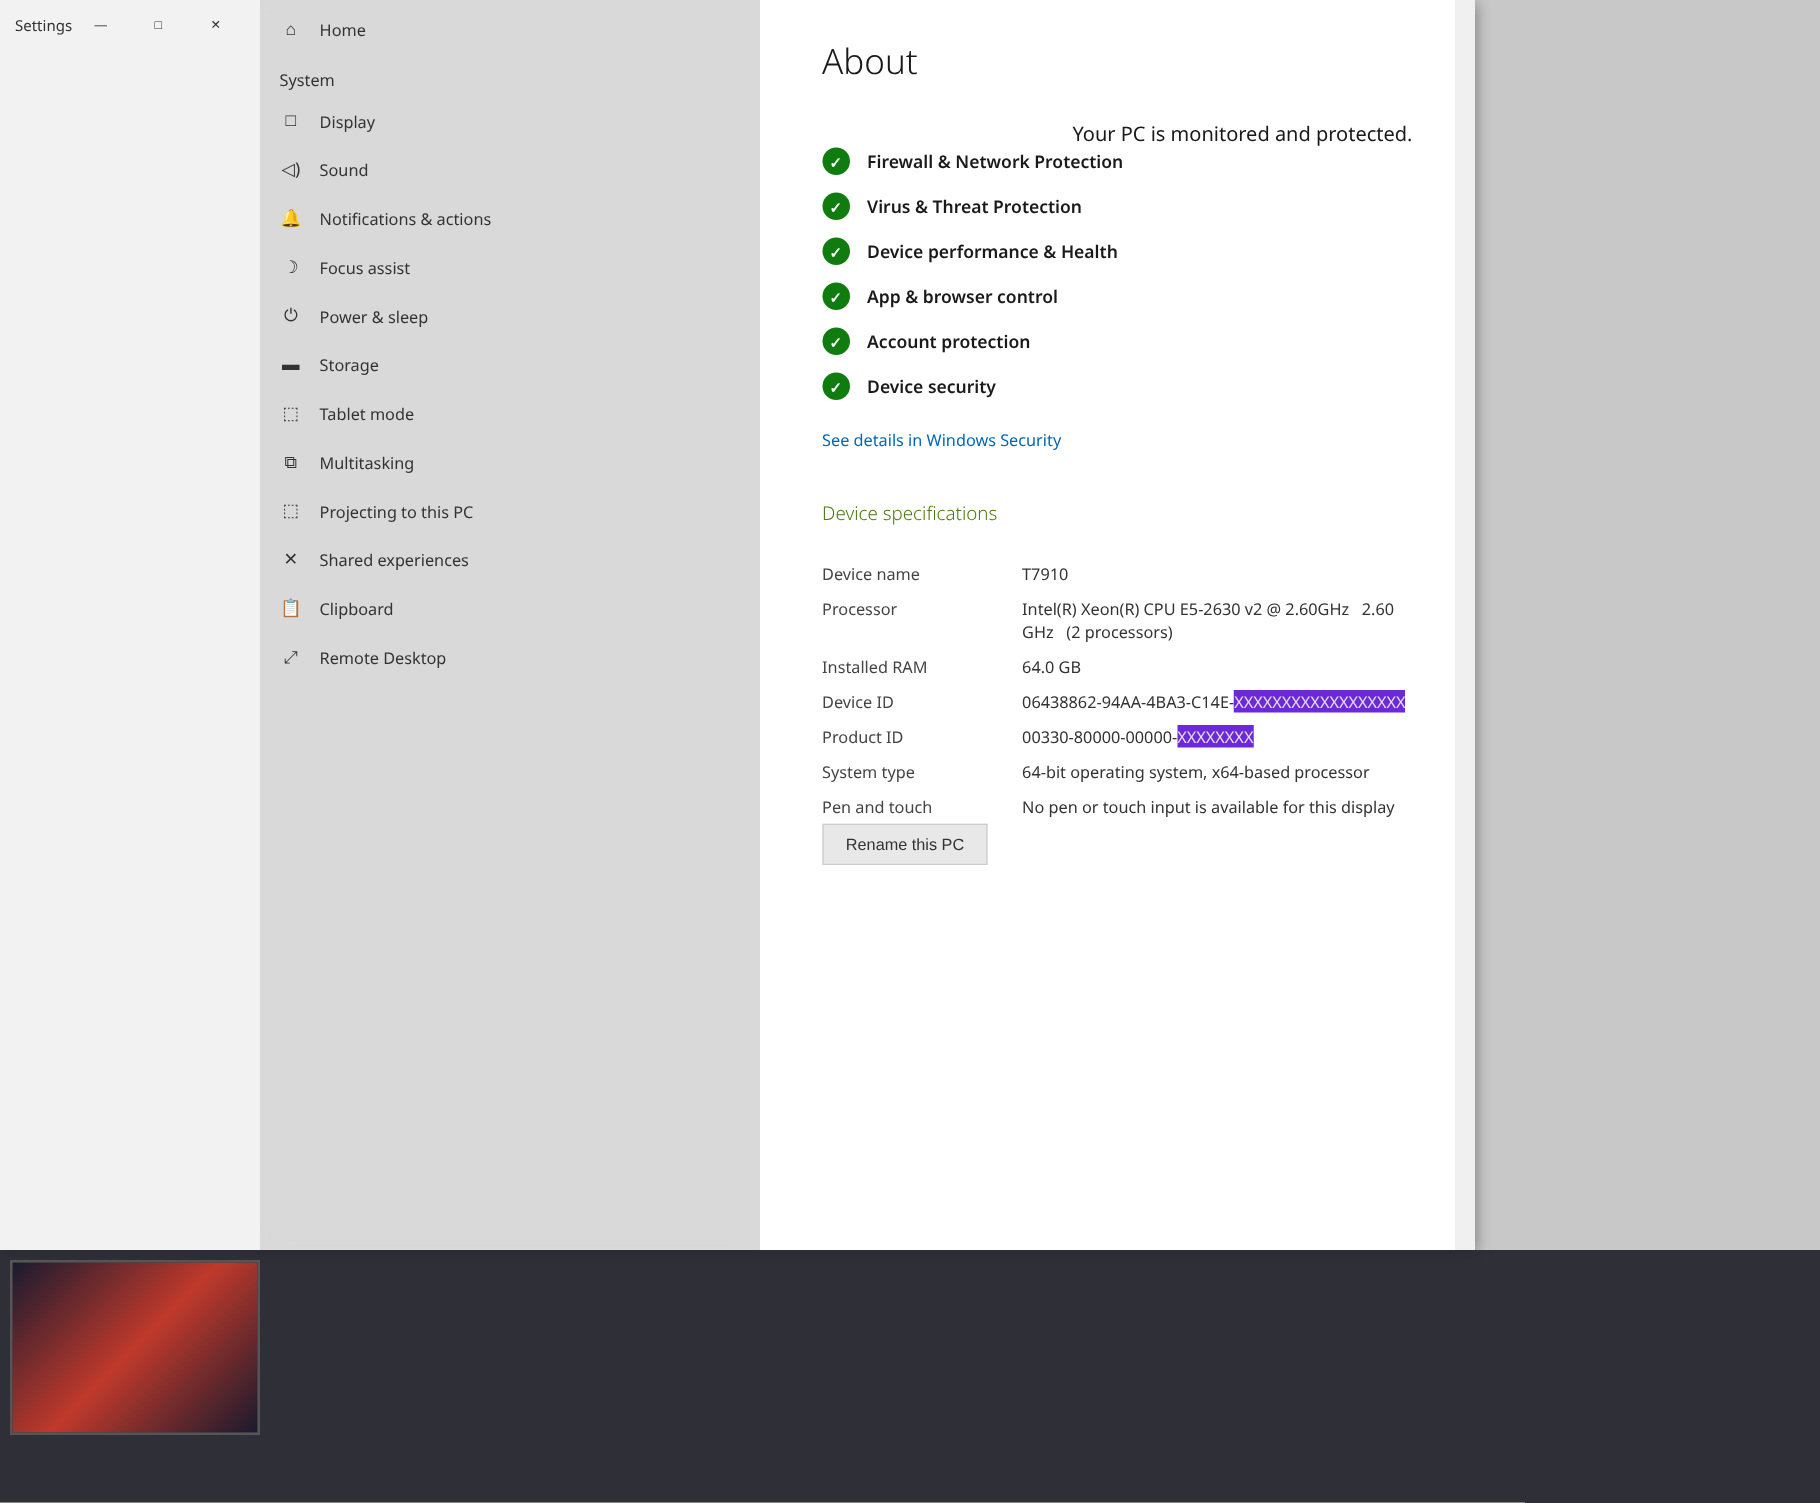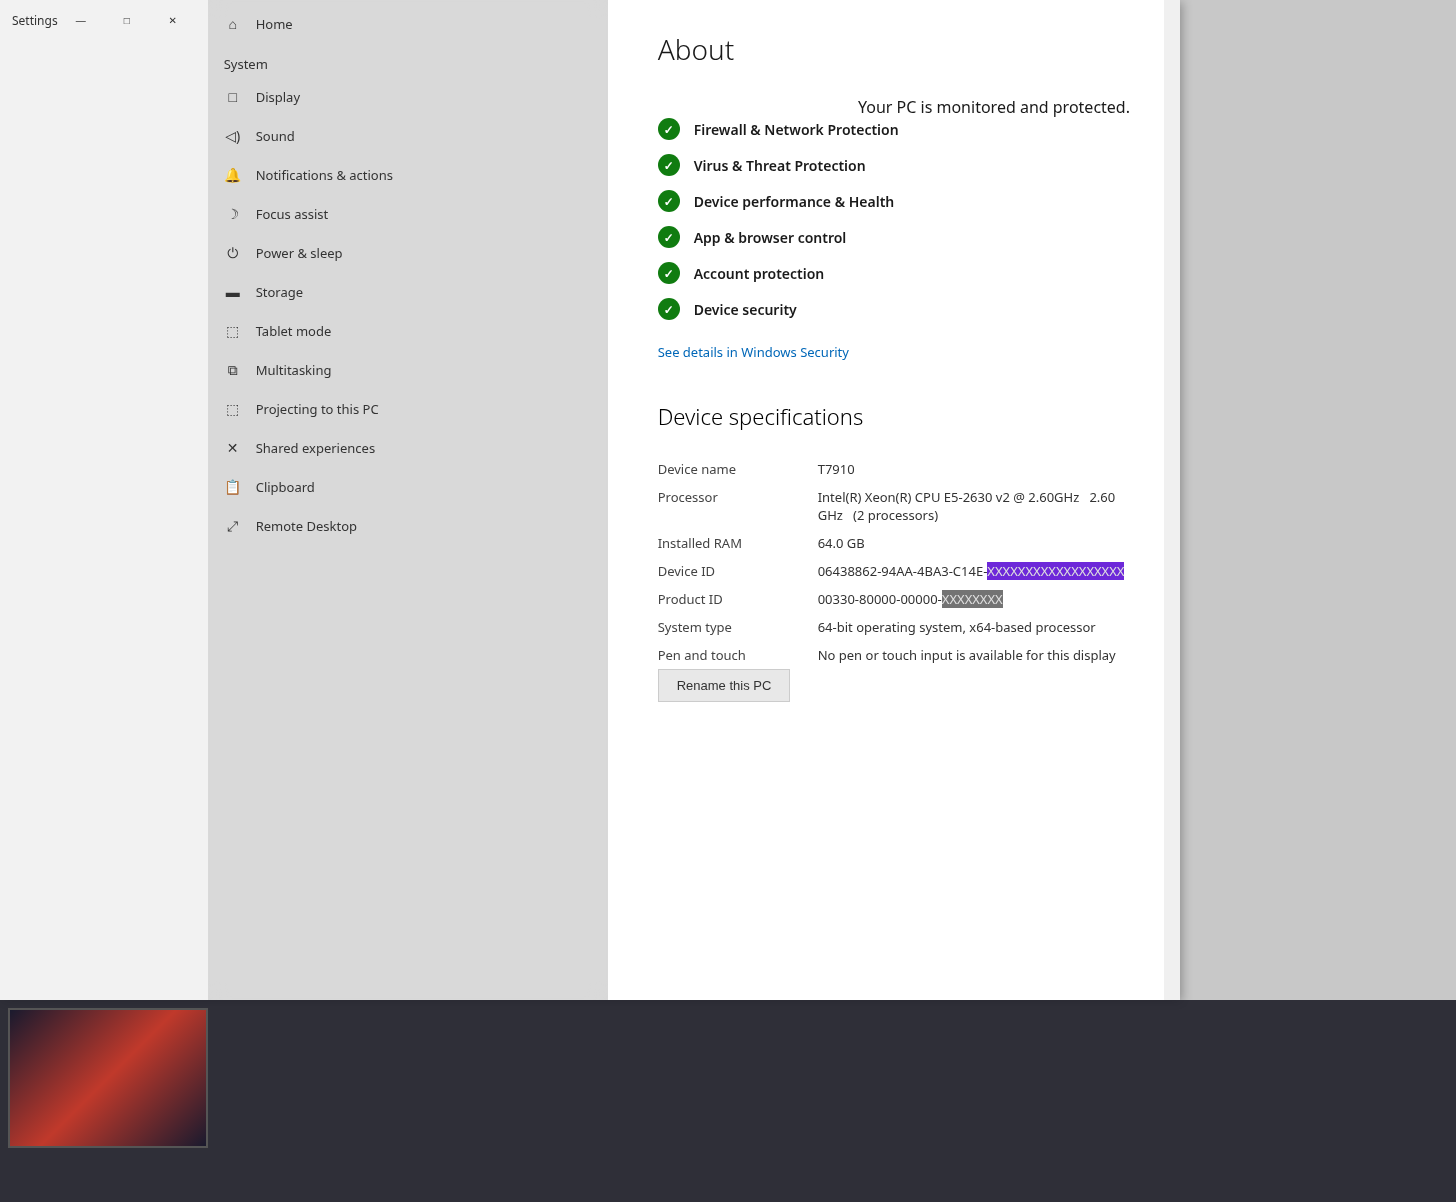--- a/index.html
+++ b/index.html
@@ -186,23 +186,23 @@
     .details-link {
       color: #0067b8;
       font-size: 13px;
       cursor: pointer;
       text-decoration: none;
       display: inline-block;
       margin-bottom: 40px;
     }
 
     .specs-title {
-      font-size: 22px;
+      font-size: 15px;
       font-weight: 300;
-      color: #000000;
+      color: #4d7c0f;
       margin-bottom: 24px;
     }
 
     .specs-table {
       width: 100%;
       border-collapse: collapse;
     }
     .specs-table tr td {
       padding: 5px 0;
       font-size: 13px;
@@ -385,21 +385,21 @@
         <tr>
           <td>Installed RAM</td>
           <td>64.0 GB</td>
         </tr>
         <tr>
           <td>Device ID</td>
           <td>06438862-94AA-4BA3-C14E-<span style="background:#6d28d9; color:#e0e0e0;">XXXXXXXXXXXXXXXXXX</span></td>
         </tr>
         <tr>
           <td>Product ID</td>
-          <td>00330-80000-00000-<span style="background:#737373; color:#e0e0e0;">XXXXXXXX</span></td>
+          <td>00330-80000-00000-<span style="background:#6d28d9; color:#e0e0e0;">XXXXXXXX</span></td>
         </tr>
         <tr>
           <td>System type</td>
           <td>64-bit operating system, x64-based processor</td>
         </tr>
         <tr>
           <td>Pen and touch</td>
           <td>No pen or touch input is available for this display</td>
         </tr>
       </tbody>

